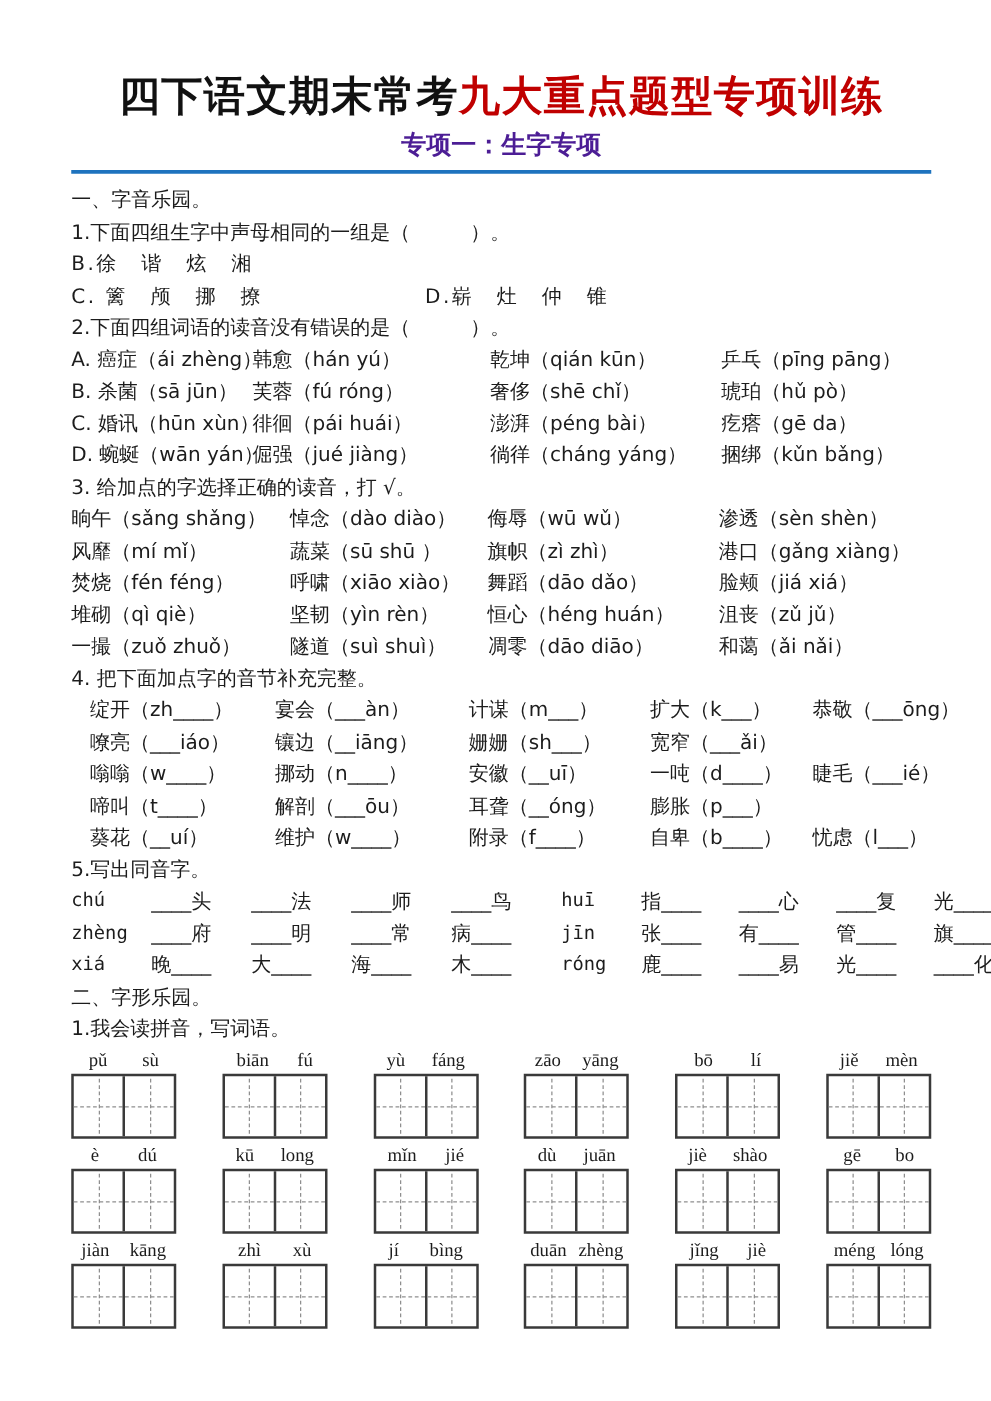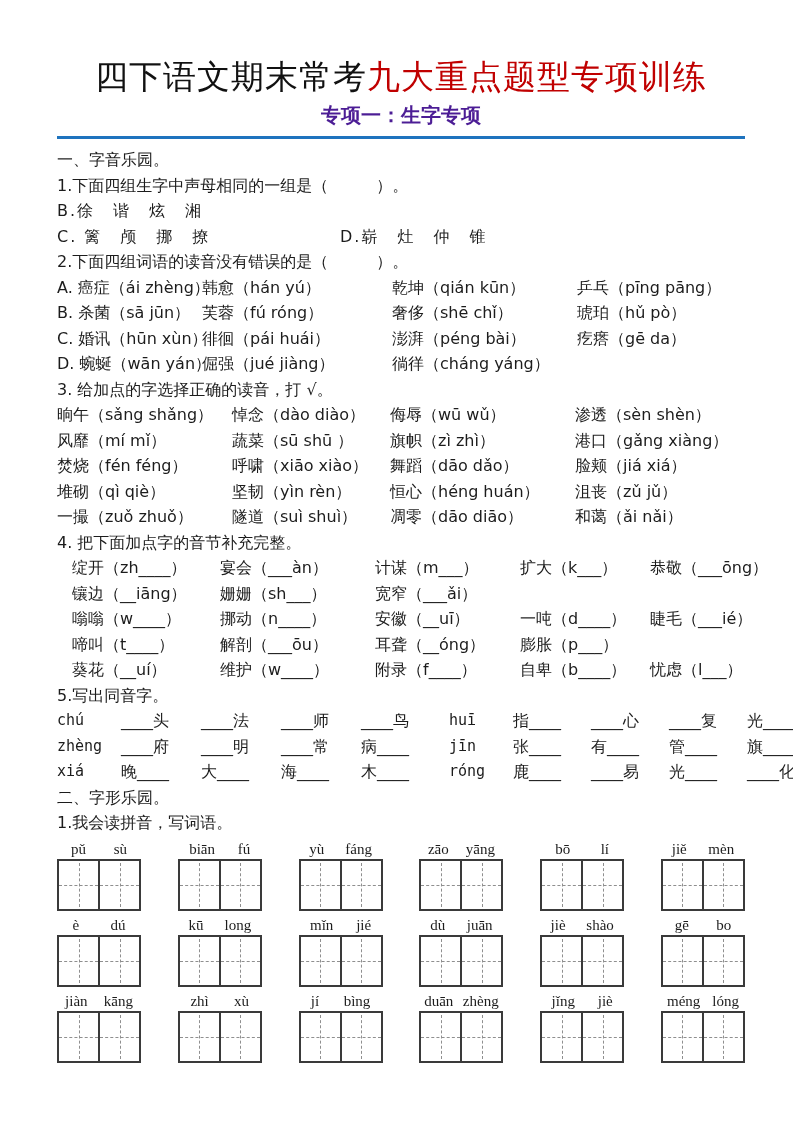--- a/index.html
+++ b/index.html
@@ -3,21 +3,21 @@
 <meta charset="utf-8">
 <style>
   html,body { margin:0; padding:0; background:#ffffff; }
   .page {
     position:relative; width:793px; height:1121px; box-sizing:border-box;
     padding:54px 48px 0 57px; overflow:hidden; background:#ffffff;
     font-family:"DejaVu Sans","Liberation Sans",sans-serif; color:#1c1c1c;
   }
   .title {
     text-align:center; font-family:"DejaVu Serif","Liberation Serif",serif;
-    font-weight:normal; font-size:33px; line-height:46px; letter-spacing:1px; white-space:nowrap;
+    font-weight:bold; font-size:33px; line-height:46px; letter-spacing:1px; white-space:nowrap;
   }
   .t-black { color:#111111; }
   .t-red   { color:#c00000; }
   .subtitle {
     text-align:center; color:#4c1d95; font-size:20px; font-weight:bold;
     font-family:"DejaVu Serif","Liberation Serif",serif; line-height:30px;
   }
   .rule { border-top:3px solid #1e73be; margin:6px 0 8px 0; }
   .line { line-height:25.5px; font-size:16px; white-space:nowrap; }
   .grid { display:grid; }
@@ -80,20 +80,21 @@
   <div class="line grid q2">
     <span class="cell">C. 婚讯（hūn xùn）</span>
     <span class="cell">徘徊（pái huái）</span>
     <span class="cell">澎湃（péng bài）</span>
     <span class="cell">疙瘩（gē da）</span>
   </div>
   <div class="line grid q2">
     <span class="cell">D. 蜿蜒（wān yán）</span>
     <span class="cell">倔强（jué jiàng）</span>
     <span class="cell">徜徉（cháng yáng）</span>
+    <span class="cell">捆绑（kǔn bǎng）</span>
   </div>
 
   <div class="line">3. 给加点的字选择正确的读音，打 √。</div>
   <div class="line grid q3">
     <span class="cell">晌午（sǎng shǎng）</span>
     <span class="cell">悼念（dào diào）</span>
     <span class="cell">侮辱（wū wǔ）</span>
     <span class="cell">渗透（sèn shèn）</span>
   </div>
   <div class="line grid q3">
@@ -123,20 +124,21 @@
 
   <div class="line">4. 把下面加点字的音节补充完整。</div>
   <div class="line grid q4">
     <span class="cell">绽开（zh____）</span>
     <span class="cell">宴会（___àn）</span>
     <span class="cell">计谋（m___）</span>
     <span class="cell">扩大（k___）</span>
     <span class="cell">恭敬（___ōng）</span>
   </div>
   <div class="line grid q4">
+    <span class="cell">嘹亮（___iáo）</span>
     <span class="cell">镶边（__iāng）</span>
     <span class="cell">姗姗（sh___）</span>
     <span class="cell">宽窄（___ǎi）</span>
   </div>
   <div class="line grid q4">
     <span class="cell">嗡嗡（w____）</span>
     <span class="cell">挪动（n____）</span>
     <span class="cell">安徽（__uī）</span>
     <span class="cell">一吨（d____）</span>
     <span class="cell">睫毛（___ié）</span>

